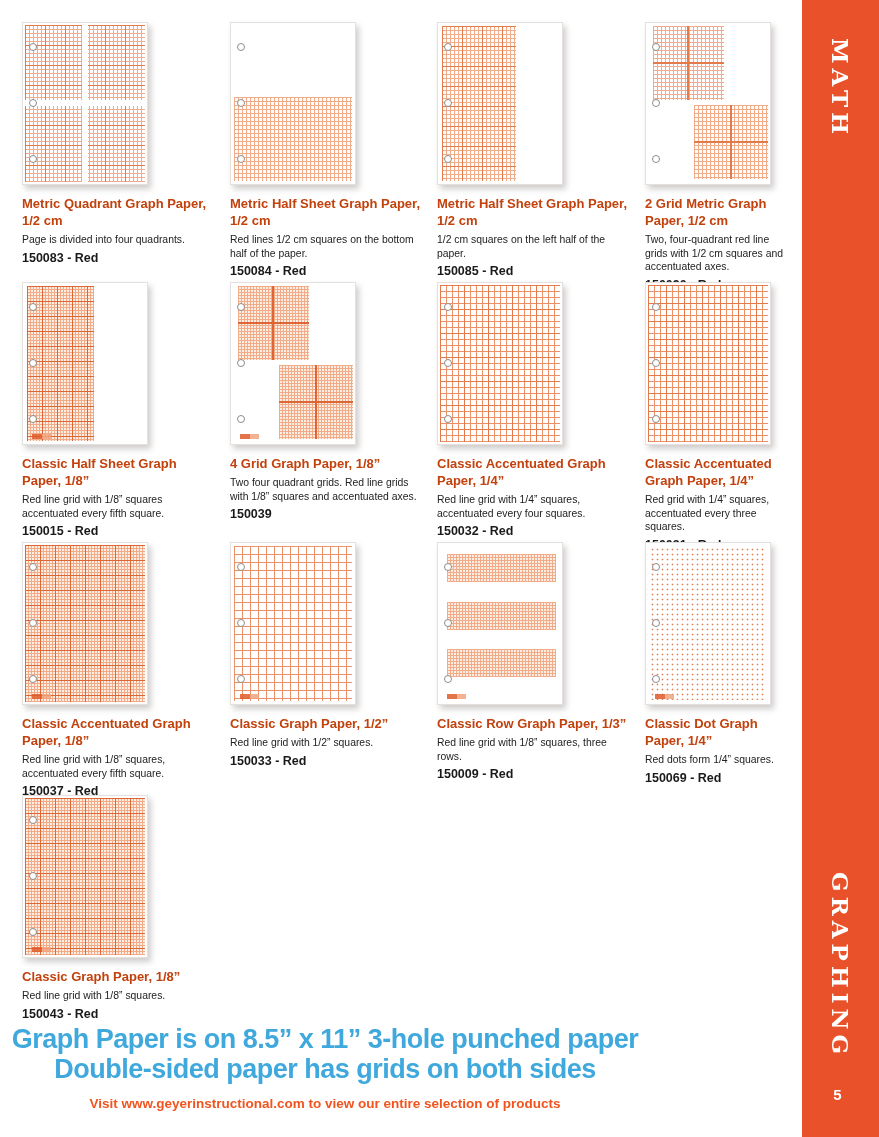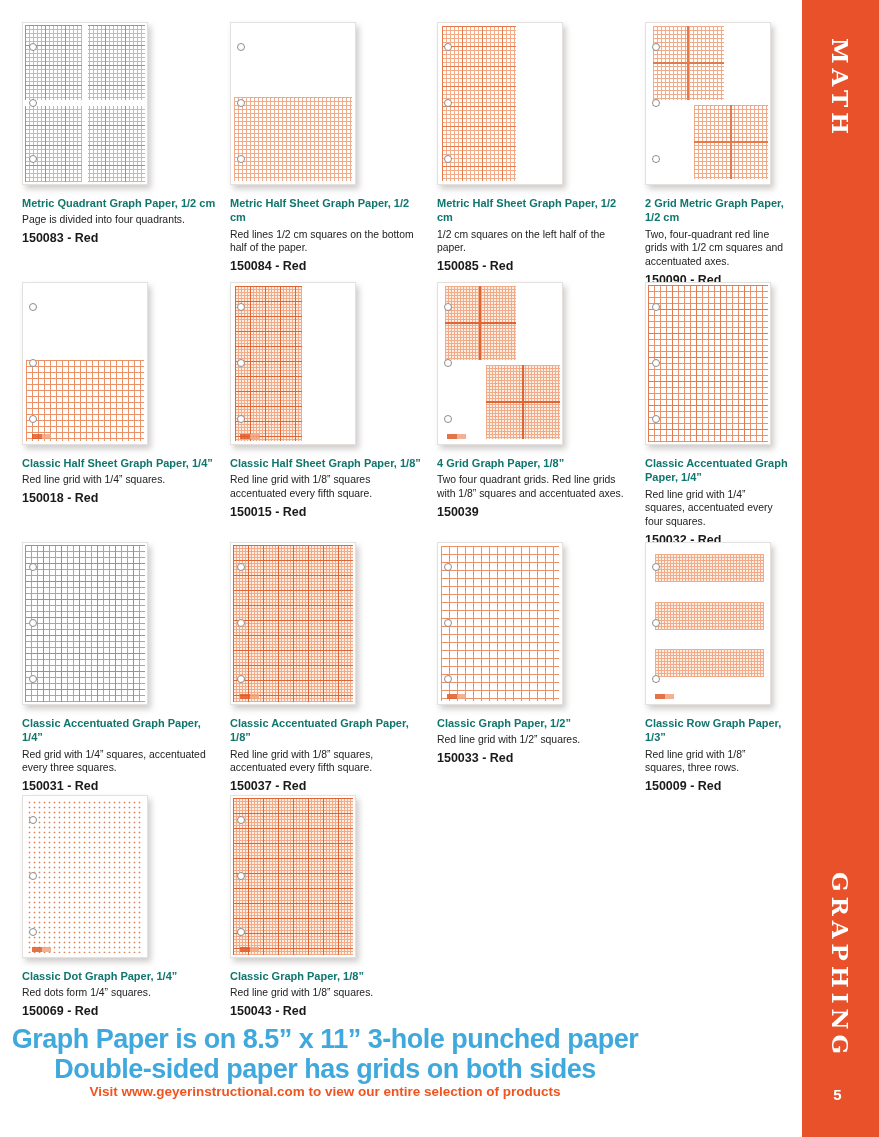--- a/index.html
+++ b/index.html
@@ -9,21 +9,21 @@
   }
   
   .content{position:absolute;left:0;top:0;width:802px;height:1137px;}
   .pgrid{
     display:grid;
     grid-template-columns:208px 207px 208px 157px;
     grid-template-rows:260px 260px 253px 228px;
     padding:22px 0 0 22px;
   }
   .card{position:relative;padding-right:14px;}
-  .title{font-size:11px;font-weight:bold;color:#0f766e;line-height:1.3;margin-top:11px;}
+  .title{font-size:13px;font-weight:bold;color:#c2410c;line-height:1.3;margin-top:11px;}
   .desc{font-size:10.4px;color:#222;line-height:1.32;margin-top:3px;}
   .sku{font-size:12.5px;font-weight:bold;color:#1a1a1a;margin-top:4px;}
   
   .paper{
     position:relative;width:124px;height:161px;background:#fff;
     border:1px solid #e3e0dd;
     box-shadow:3px 4px 6px rgba(110,100,95,.32);
   }
   .hole{
     position:absolute;left:6px;width:6px;height:6px;border-radius:50%;
@@ -125,21 +125,21 @@
   
   .t-rows .ga,.t-rows .gb,.t-rows .gc{display:block;left:7%;right:5%;height:17.5%;background-color:#fdeee4;
     background-image:
       repeating-linear-gradient(to right, var(--ln) 0 1px, transparent 1px 3px),
       repeating-linear-gradient(to bottom, var(--ln) 0 1px, transparent 1px 3px);}
   .t-rows .ga{top:7%;} .t-rows .gb{top:36.5%;} .t-rows .gc{top:66%;}
 
   
   .footer{position:absolute;left:0;top:1024px;width:650px;text-align:center;}
   .blue-note{font-weight:bold;font-size:27px;line-height:1.12;color:var(--blue,#3fa8dc);letter-spacing:-0.5px;}
-  .site-link{margin-top:0;font-size:13.5px;font-weight:bold;color:var(--footer-orange,#f1541e);}
+  .site-link{margin-top:12px;font-size:13.5px;font-weight:bold;color:var(--footer-orange,#f1541e);}
 
   
   .sidebar{position:absolute;left:802px;top:0;width:77px;height:1137px;background:var(--accent,#e8512a);}
   .vlabel{
     position:absolute;left:50%;transform:translateX(-50%);
     writing-mode:vertical-rl;
     color:#fff;font-family:"DejaVu Serif", serif;font-weight:bold;
     font-size:23px;letter-spacing:5px;white-space:nowrap;
   }
   .vlabel.top{top:38px;}
@@ -201,33 +201,20 @@
       <span class="hole h3"></span>
       <div class="ga"></div>
       <div class="gb"></div>
 
     </div>
     <div class="title">2 Grid Metric Graph Paper, 1/2 cm</div>
     <div class="desc">Two, four-quadrant red line grids with 1/2 cm squares and accentuated axes.</div>
     <div class="sku">150090 - Red</div>
   </div>
 
-  <div class="card">
-    <div class="paper t-half-bottom-med has-logo">
-      <span class="hole h1"></span>
-      <span class="hole h2"></span>
-      <span class="hole h3"></span>
-      <div class="ga"></div>
-
-      <span class="logo"></span>
-    </div>
-    <div class="title">Classic Half Sheet Graph Paper, 1/4”</div>
-    <div class="desc">Red line grid with 1/4” squares.</div>
-    <div class="sku">150018 - Red</div>
-  </div>
 
   <div class="card">
     <div class="paper t-half-left-dense has-logo">
       <span class="hole h1"></span>
       <span class="hole h2"></span>
       <span class="hole h3"></span>
       <div class="ga"></div>
 
       <span class="logo"></span>
     </div>

